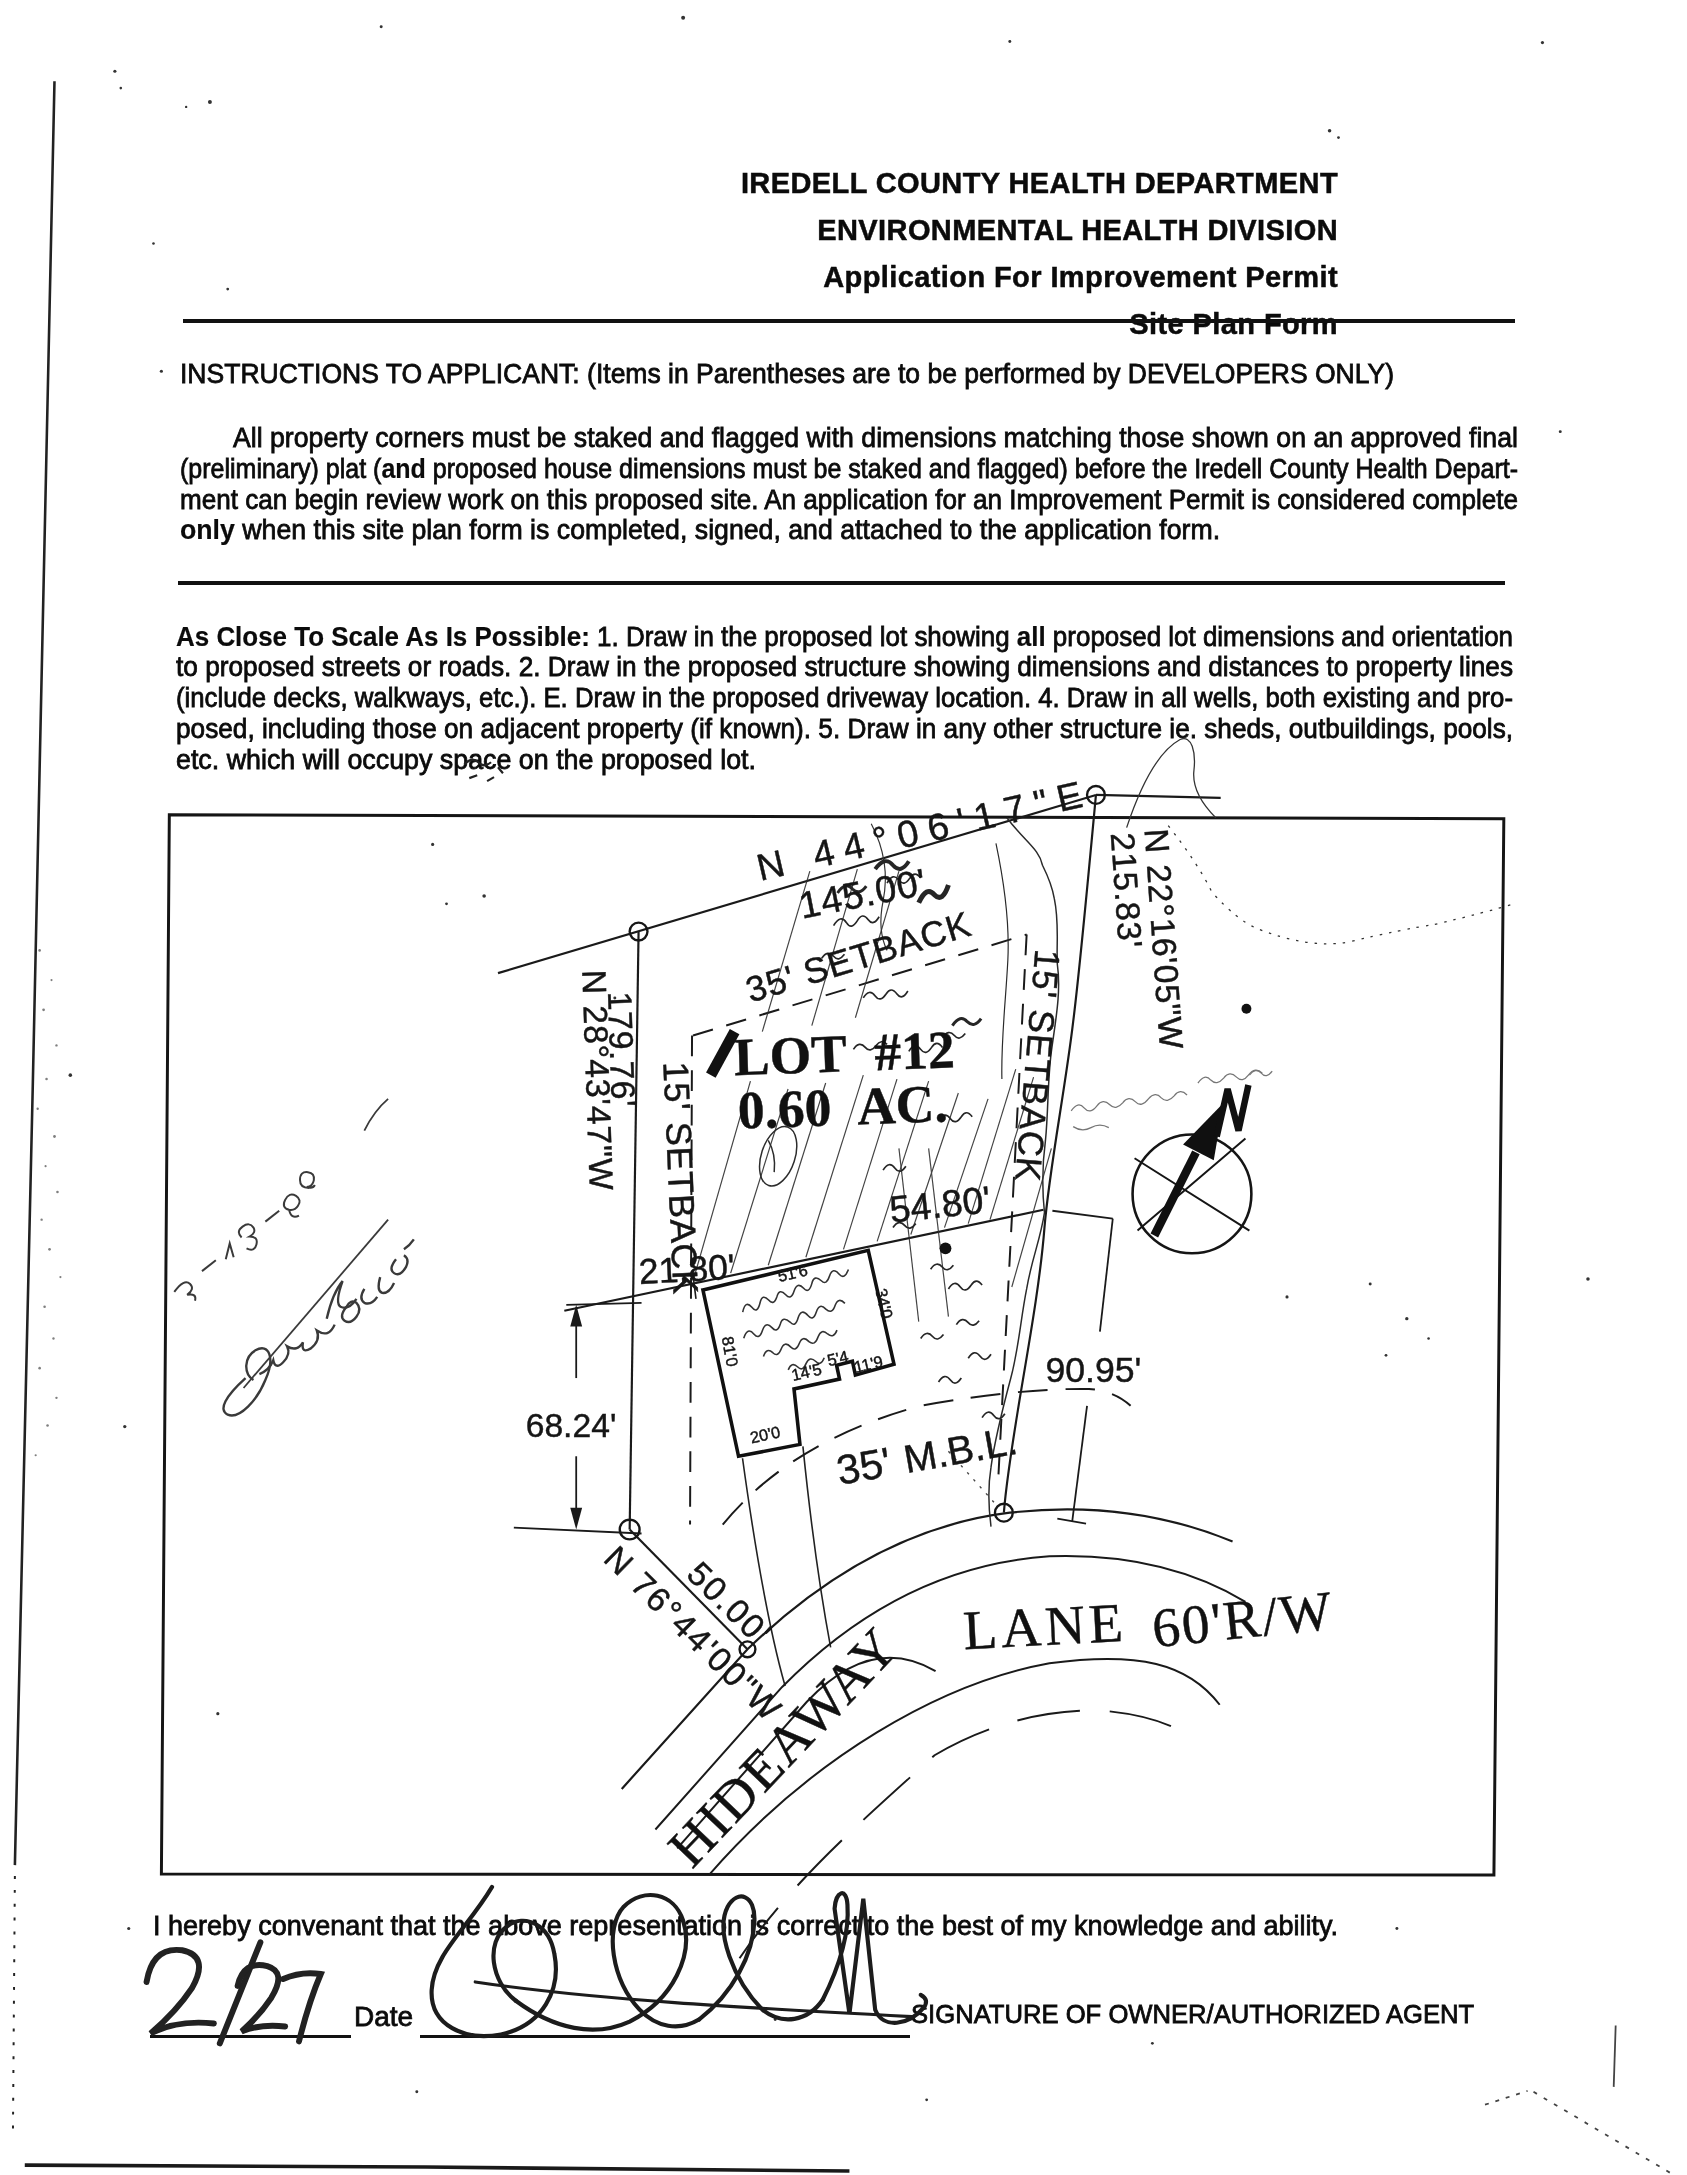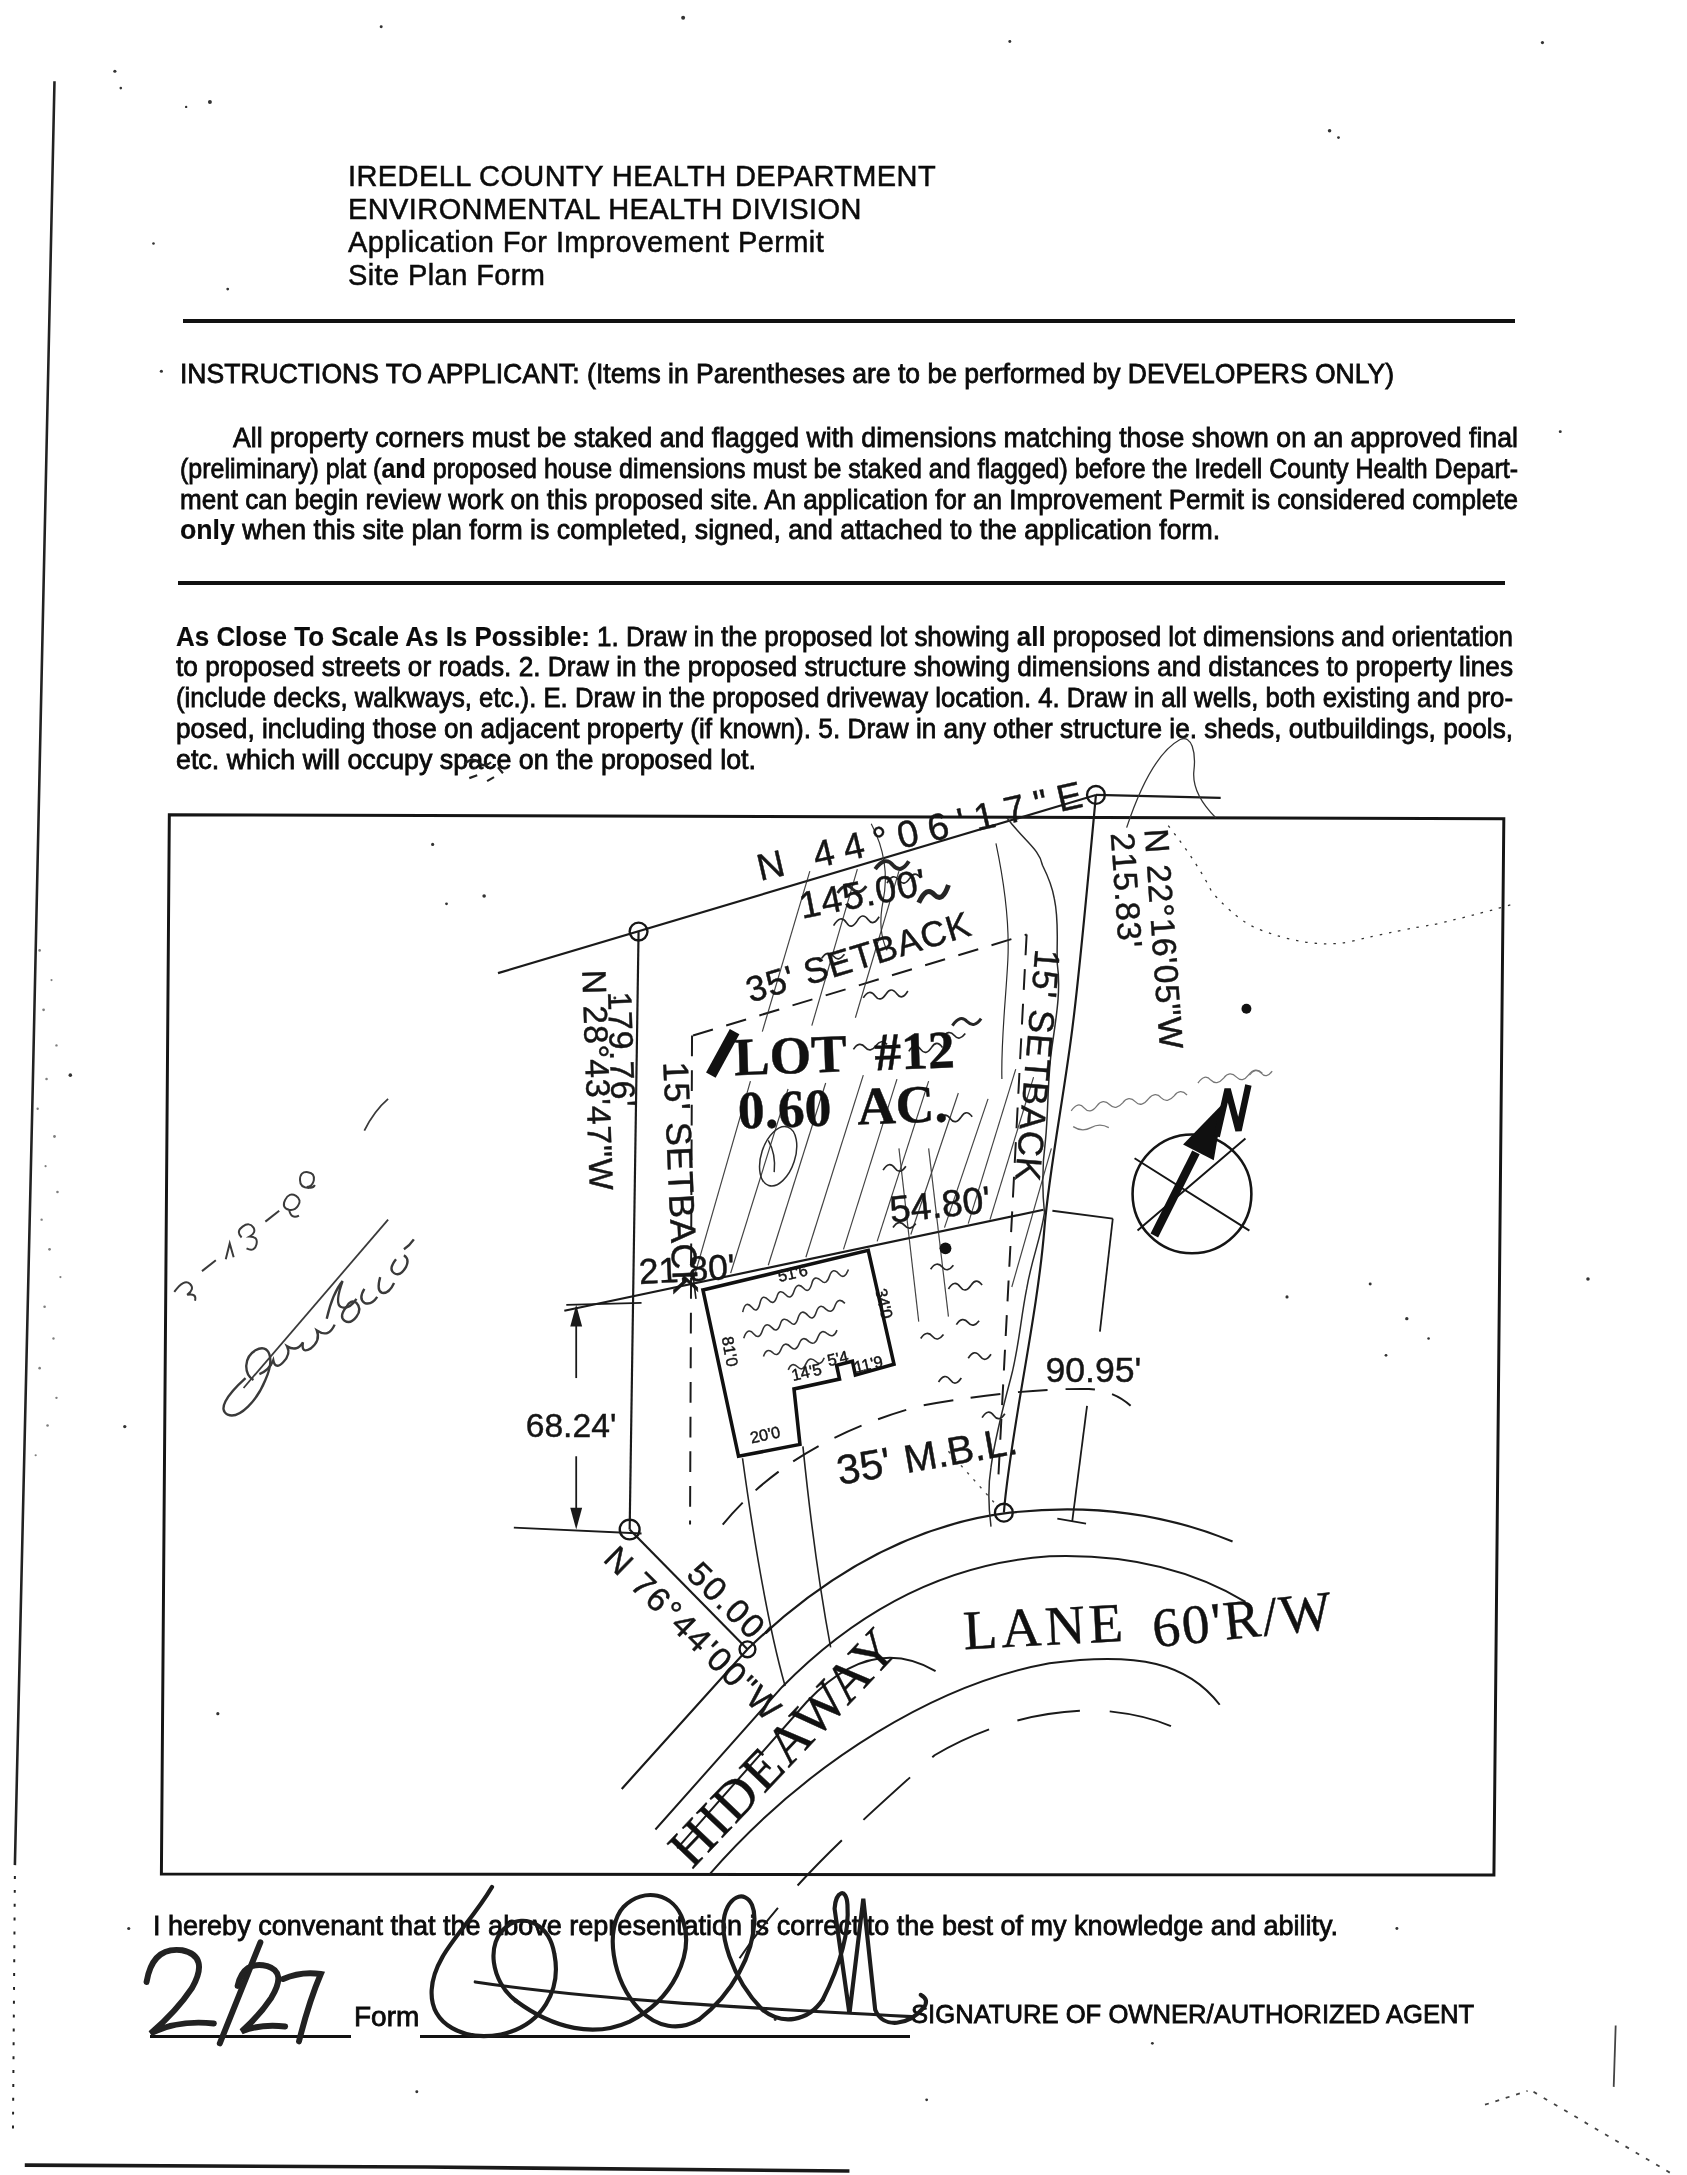--- a/index.html
+++ b/index.html
@@ -1,19 +1,19 @@
 <!DOCTYPE html>
 <html><head>
 <meta charset="utf-8">
 <style>
   html,body{margin:0;padding:0;background:#fff;}
   .page{position:relative;width:1687px;height:2175px;background:#ffffff;overflow:hidden;
         font-family:"Liberation Sans",sans-serif;color:#0b0b0b;}
   .abs{position:absolute;}
-  .hdr{font-weight:400;font-size:29px;line-height:33px;text-align:left;letter-spacing:0.4px;-webkit-text-stroke:0.5px #0b0b0b;}
+  .hdr{font-weight:700;font-size:29px;line-height:47px;text-align:right;letter-spacing:0.4px;-webkit-text-stroke:0.5px #0b0b0b;}
   .bl{position:absolute;font-size:28px;font-weight:400;white-space:nowrap;-webkit-text-stroke:0.8px #0b0b0b;}
   b{font-weight:700;-webkit-text-stroke:0.2px #0b0b0b;}
   svg{position:absolute;left:0;top:0;}
   svg text{stroke:#151515;stroke-width:.45px;}
 </style>
 </head>
 <body>
 <div class="page">
 
   <div class="abs hdr" style="left:348px;top:160px;width:990px;">
@@ -42,21 +42,21 @@
   <div class="bl" id="p2b" style="transform:scaleX(0.9368);transform-origin:0 0;left:176px;top:651px;">to proposed streets or roads. 2. Draw in the proposed structure showing dimensions and distances to property lines</div>
 
   <div class="bl" id="p2c" style="transform:scaleX(0.9188);transform-origin:0 0;left:176px;top:682px;">(include decks, walkways, etc.). E. Draw in the proposed driveway location. 4. Draw in all wells, both existing and pro-</div>
 
   <div class="bl" id="p2d" style="transform:scaleX(0.9358);transform-origin:0 0;left:176px;top:713px;">posed, including those on adjacent property (if known). 5. Draw in any other structure ie. sheds, outbuildings, pools,</div>
 
   <div class="bl" id="p2e" style="transform:scaleX(0.9579);transform-origin:0 0;left:176px;top:744px;">etc. which will occupy space on the proposed lot.</div>
 
   <div class="bl" id="cov" style="transform:scaleX(0.9654);transform-origin:0 0;left:153px;top:1910px;">I hereby convenant that the above representation is correct to the best of my knowledge and ability.</div>
 
-  <div class="bl" style="left:354px;top:2001px;">Form</div>
+  <div class="bl" style="left:354px;top:2001px;">Date</div>
 
   <div class="abs" style="left:150px;top:2035px;width:201px;height:3px;background:#111;"></div>
 
   <div class="abs" style="left:420px;top:2035px;width:490px;height:3px;background:#111;"></div>
 
   <div class="bl" id="sig" style="transform:scaleX(0.9854);transform-origin:0 0;left:911px;top:1999px;font-size:26px;">SIGNATURE OF OWNER/AUTHORIZED AGENT</div>
 
   <svg width="1687" height="2175" viewBox="0 0 1704 2197" fill="none">
 
     <g stroke="#151515" stroke-width="3" fill="none">

